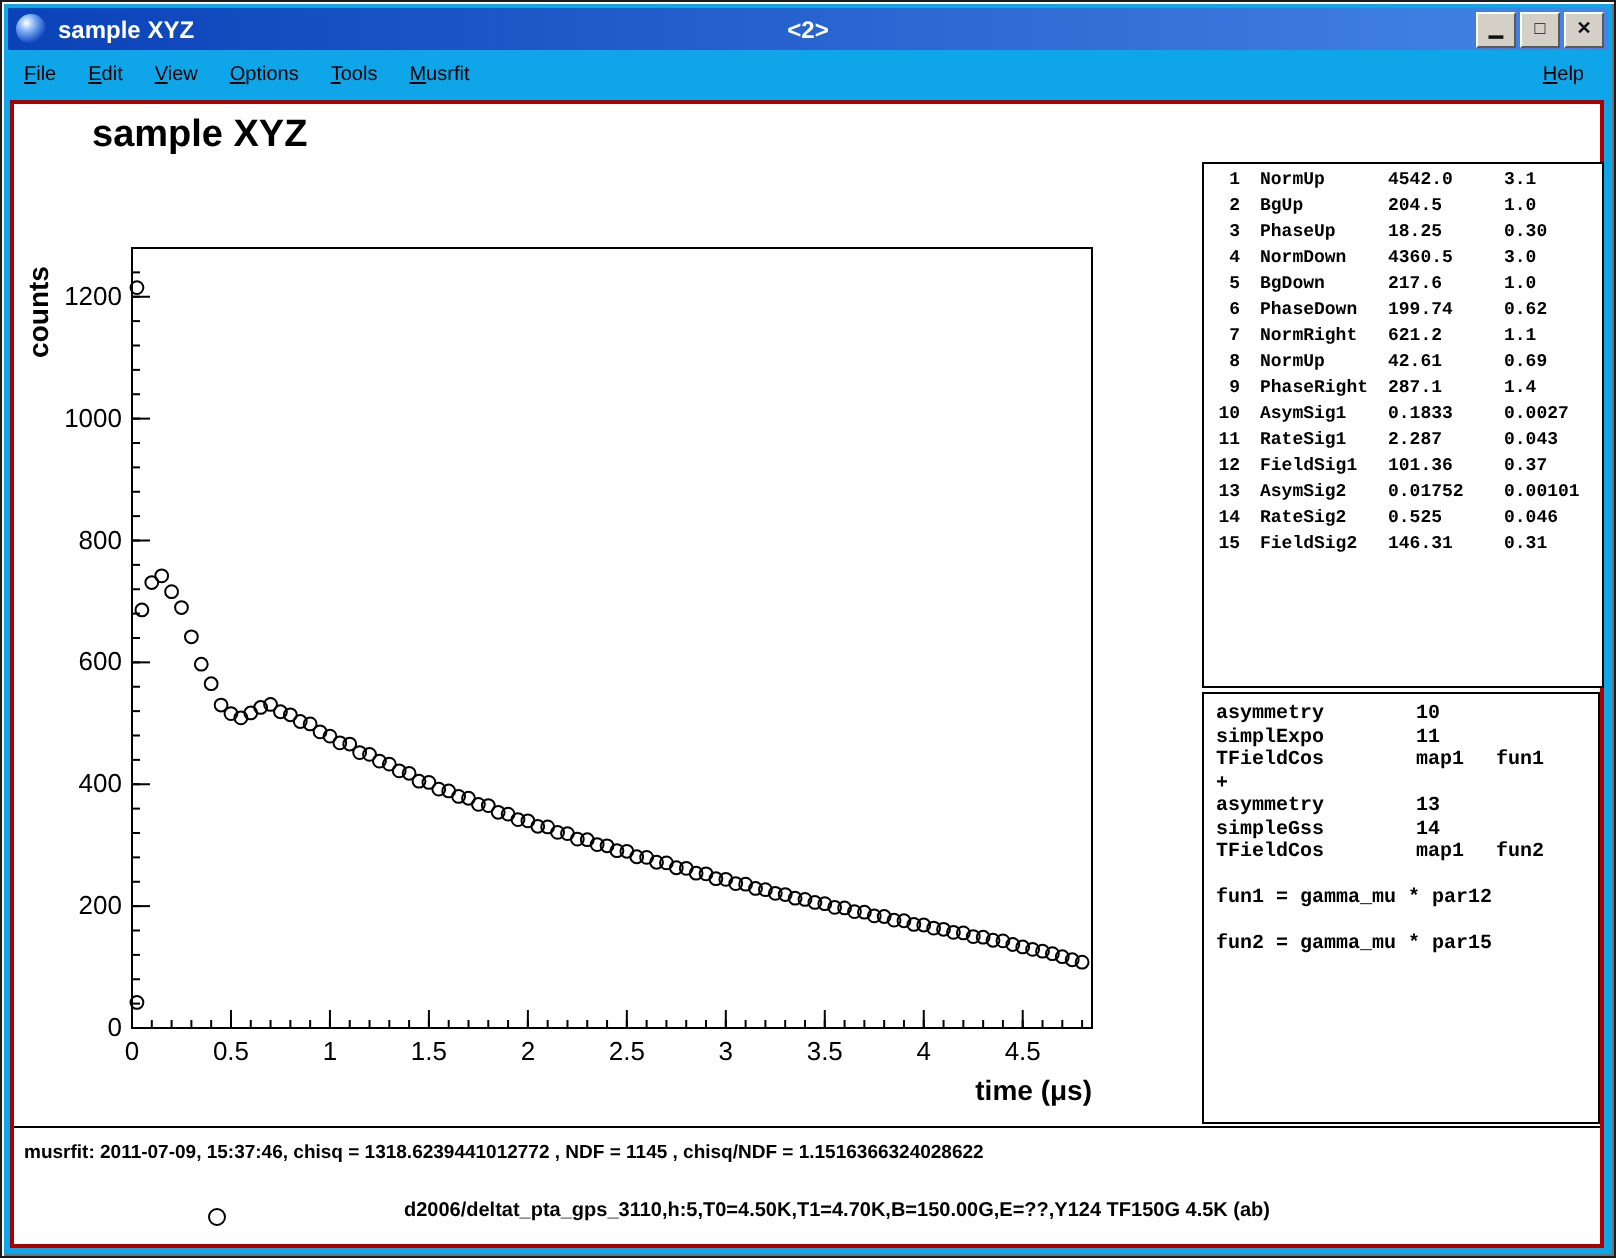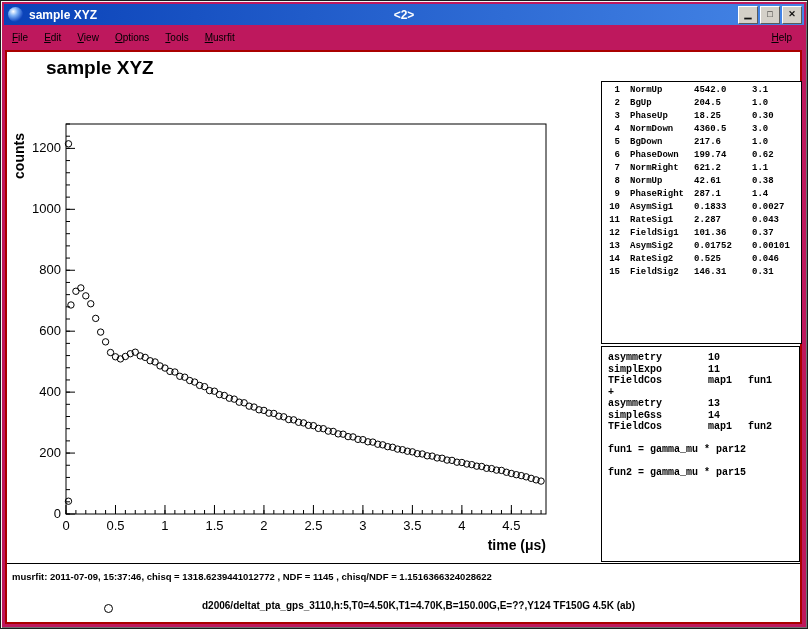--- a/index.html
+++ b/index.html
@@ -1,16 +1,16 @@
 <!DOCTYPE html>
 <html><head>
 <meta charset="utf-8">
 <style>
   html,body{margin:0;padding:0;background:#ffffff;}
-  .window{position:relative;width:808px;height:629px;background:#be185d;border:1px solid #1c1c1c;
+  .window{position:relative;width:808px;height:629px;background:#0ea5e9;border:1px solid #1c1c1c;
     box-sizing:border-box;font-family:"Liberation Sans",sans-serif;
     box-shadow:inset 1px 1px 0 #f8f8f4, inset -1px -1px 0 #707070;overflow:hidden;}
 
   
   .titlebar{position:absolute;left:3px;top:3px;right:3px;height:21px;
     background:linear-gradient(90deg,#0a42b8,#4585e6);display:flex;align-items:center;padding:0 2px;color:#fff;}
   .app-icon{width:15px;height:15px;border-radius:50%;margin-left:2px;flex:0 0 auto;
     background:radial-gradient(circle at 35% 30%, #ffffff, #7db0f5 30%, #1348c0 70%, #062a80);}
   .title-text{font-weight:bold;font-size:12px;margin-left:6px;white-space:nowrap;}
   .title-center{position:absolute;left:0;right:0;text-align:center;font-weight:bold;font-size:12px;}
@@ -359,21 +359,21 @@
         <div class="prow">
           <span class="pn">7</span>
           <span class="pname">NormRight</span>
           <span class="pval">621.2</span>
           <span class="perr">1.1</span>
         </div>
         <div class="prow">
           <span class="pn">8</span>
           <span class="pname">NormUp</span>
           <span class="pval">42.61</span>
-          <span class="perr">0.38</span>
+          <span class="perr">0.69</span>
         </div>
         <div class="prow">
           <span class="pn">9</span>
           <span class="pname">PhaseRight</span>
           <span class="pval">287.1</span>
           <span class="perr">1.4</span>
         </div>
         <div class="prow">
           <span class="pn">10</span>
           <span class="pname">AsymSig1</span>

